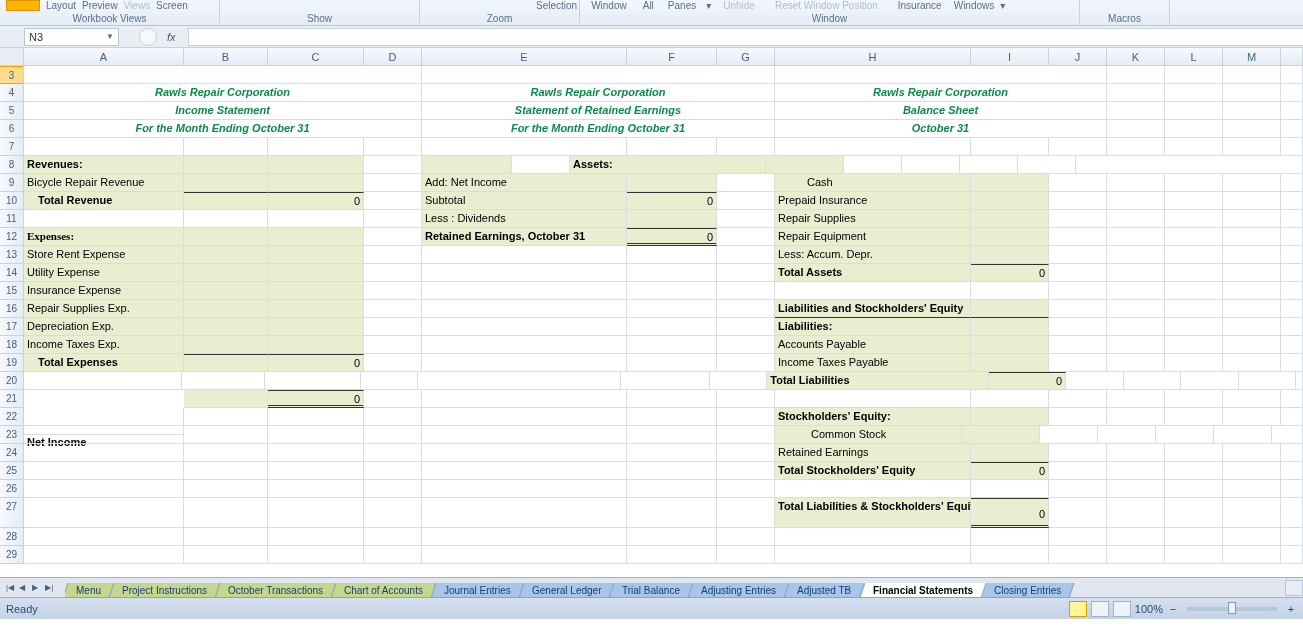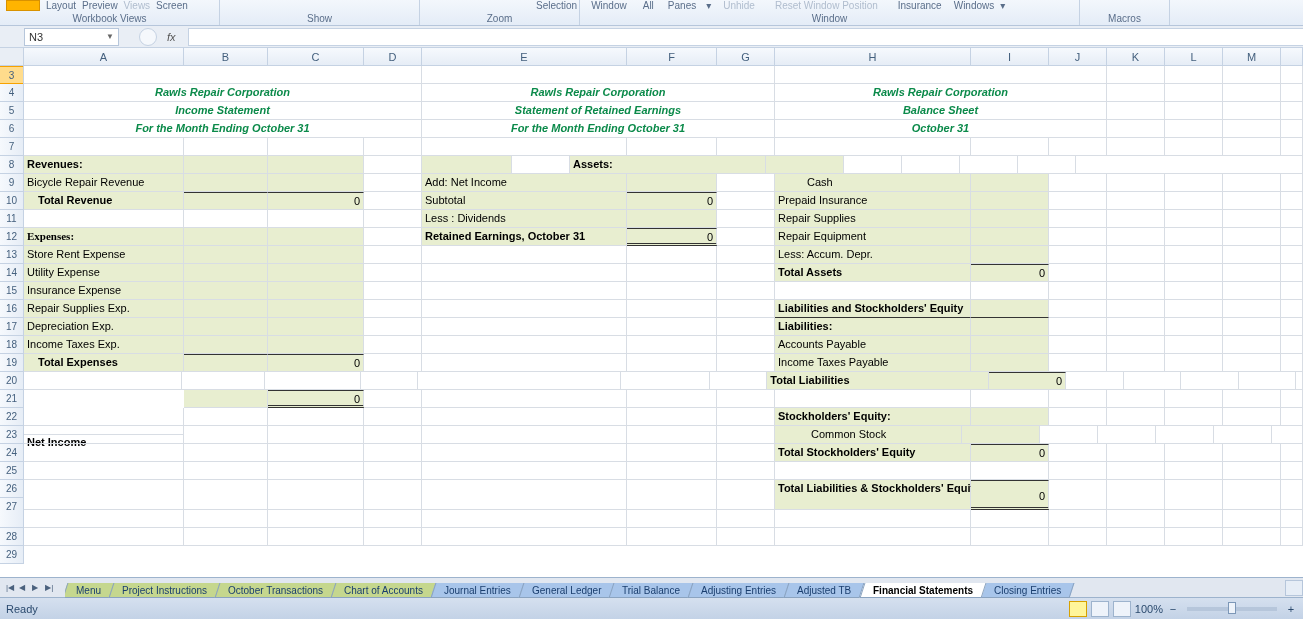--- a/index.html
+++ b/index.html
@@ -636,20 +636,36 @@
         <div class="cell" style="flex: 1 1 0%;"></div>
       </div>
       <div class="crow">
         <div class="cell" style="width: 160px;"></div>
         <div class="cell" style="width: 84px;"></div>
         <div class="cell" style="width: 96px;"></div>
         <div class="cell" style="width: 58px;"></div>
         <div class="cell" style="width: 205px;"></div>
         <div class="cell" style="width: 90px;"></div>
         <div class="cell" style="width: 58px;"></div>
+        <div class="cell fill-a" style="width: 196px;">Retained Earnings</div>
+        <div class="cell fill-a" style="width: 78px;"></div>
+        <div class="cell" style="width: 58px;"></div>
+        <div class="cell" style="width: 58px;"></div>
+        <div class="cell" style="width: 58px;"></div>
+        <div class="cell" style="width: 58px;"></div>
+        <div class="cell" style="flex: 1 1 0%;"></div>
+      </div>
+      <div class="crow">
+        <div class="cell" style="width: 160px;"></div>
+        <div class="cell" style="width: 84px;"></div>
+        <div class="cell" style="width: 96px;"></div>
+        <div class="cell" style="width: 58px;"></div>
+        <div class="cell" style="width: 205px;"></div>
+        <div class="cell" style="width: 90px;"></div>
+        <div class="cell" style="width: 58px;"></div>
         <div class="cell fill-a bold" style="width: 196px;">Total Stockholders' Equity</div>
         <div class="cell fill-a right bt-thin" style="width: 78px;">0</div>
         <div class="cell" style="width: 58px;"></div>
         <div class="cell" style="width: 58px;"></div>
         <div class="cell" style="width: 58px;"></div>
         <div class="cell" style="width: 58px;"></div>
         <div class="cell" style="flex: 1 1 0%;"></div>
       </div>
       <div class="crow">
         <div class="cell" style="width: 160px;"></div>

